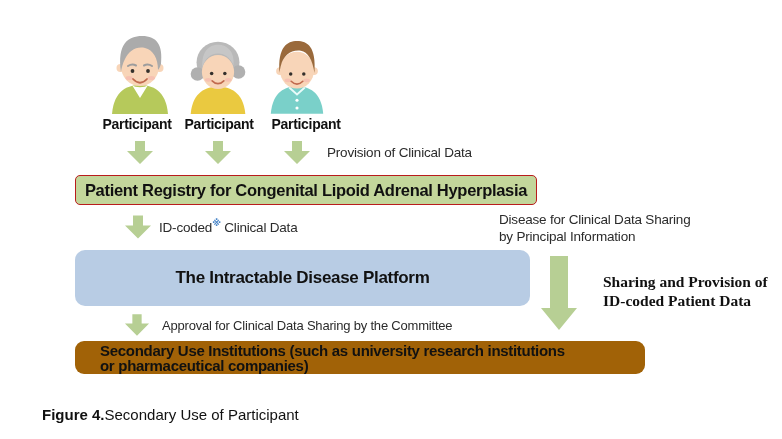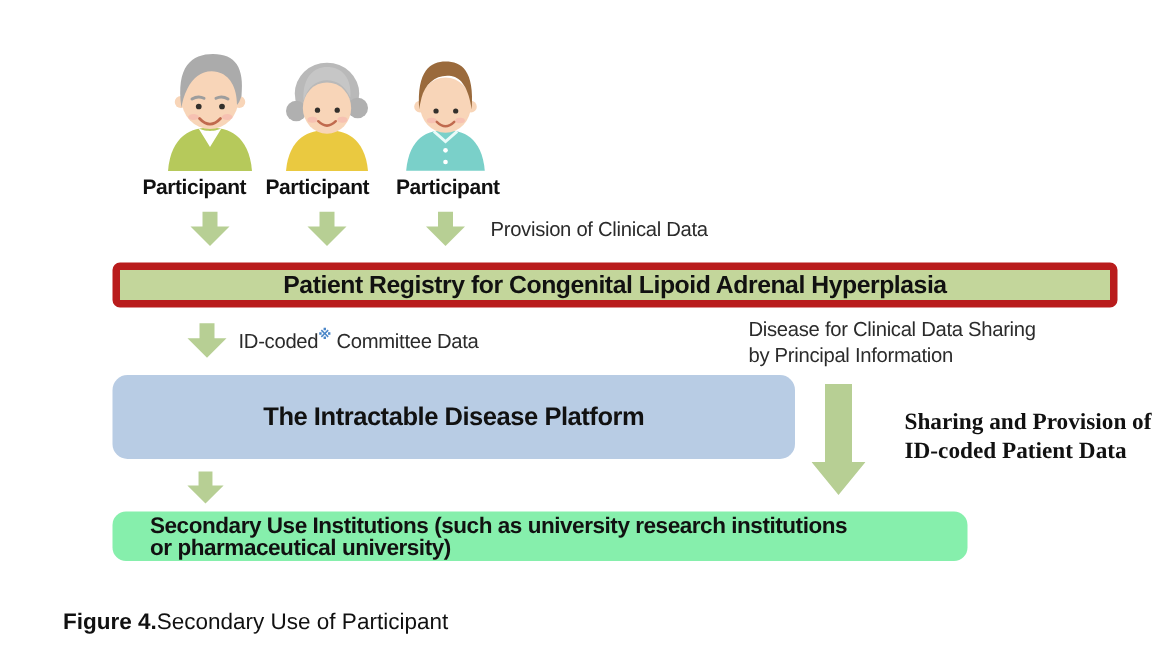--- a/index.html
+++ b/index.html
@@ -1,35 +1,35 @@
 <!DOCTYPE html>
 <html><head>
 <meta charset="utf-8">
 <style>
   html,body{margin:0;padding:0;background:#ffffff;}
   #canvas{
     position:relative;width:782px;height:439px;background:#ffffff;overflow:hidden;
     font-family:"Liberation Sans","DejaVu Sans",sans-serif;color:#1f1f1f;
   }
   .abs{position:absolute;}
-  .p-label{width:84px;text-align:left;font-size:14px;font-weight:700;letter-spacing:-0.3px;color:#111;}
+  .p-label{width:84px;text-align:center;font-size:14px;font-weight:700;letter-spacing:-0.3px;color:#111;}
   .small-text{font-size:13.5px;letter-spacing:-0.2px;color:#2b2b2b;white-space:nowrap;}
   .bar{box-sizing:border-box;display:flex;align-items:center;justify-content:center;}
   .registry-bar{
-    left:75px;top:175px;width:670px;height:30px;border-radius:5px;
-    background:#c3d69b;border:5px solid #b91c1c;
+    left:75px;top:175px;width:462px;height:30px;border-radius:5px;
+    background:#c3d69b;border:1px solid #b91c1c;
     font-size:16.5px;font-weight:700;letter-spacing:-0.3px;color:#111;
   }
   .platform-bar{
     left:75px;top:250px;width:455px;height:56px;border-radius:10px;
     background:#b8cce4;font-size:17px;font-weight:700;letter-spacing:-0.3px;color:#111;align-items:center;
   }
   .secondary-bar{
     left:75px;top:341px;width:570px;height:33px;border-radius:9px;
-    background:#86efac;padding:2px 10px 0 25px;box-sizing:border-box;
+    background:#a16207;padding:2px 10px 0 25px;box-sizing:border-box;
     font-size:15px;font-weight:700;line-height:15px;letter-spacing:-0.3px;color:#111;
   }
   .ref-mark{color:#4a86c8;font-size:9px;vertical-align:top;position:relative;top:-2px;font-weight:700;}
   .serif-note{
     font-family:"Liberation Serif","DejaVu Serif",serif;
     font-size:15.5px;font-weight:600;line-height:19px;color:#111;white-space:nowrap;
   }
   .two-line{line-height:17px;white-space:nowrap;}
   .caption{font-size:15px;color:#111;}
   .caption b{font-weight:700;margin-right:0;}
@@ -101,21 +101,21 @@
 
   <div class="abs small-text" style="left:327px;top:145px">Provision of Clinical Data</div>
 
   <div class="abs bar registry-bar">
     <span>Patient Registry for Congenital Lipoid Adrenal Hyperplasia</span>
   </div>
 
   <svg class="abs" style="left:124px;top:215px" width="28" height="24" viewBox="0 0 28 23">
     <polygon points="9,0 19,0 19,10 27,10 14,23 1,10 9,10" fill="#b7cf94"></polygon>
   </svg>
-  <div class="abs small-text" style="left:159px;top:220px"><span>ID-coded</span><span class="ref-mark">※</span><span> Committee Data</span></div>
+  <div class="abs small-text" style="left:159px;top:220px"><span>ID-coded</span><span class="ref-mark">※</span><span> Clinical Data</span></div>
 
   <div class="abs small-text two-line" style="left:499px;top:211px">
     <div>Disease for Clinical Data Sharing</div>
     <div>by Principal Information</div>
   </div>
 
   <div class="abs bar platform-bar">
     <span>The Intractable Disease Platform</span>
   </div>
 
@@ -123,23 +123,24 @@
     <polygon points="9,0 27,0 27,52 36,52 18,74 0,52 9,52" fill="#b7cf94"></polygon>
   </svg>
   <div class="abs serif-note" style="left:603px;top:272px">
     <div>Sharing and Provision of</div>
     <div>ID-coded Patient Data</div>
   </div>
 
   <svg class="abs" style="left:124px;top:314px" width="26" height="22" viewBox="0 0 28 23">
     <polygon points="9,0 19,0 19,10 27,10 14,23 1,10 9,10" fill="#b7cf94"></polygon>
   </svg>
+  <div class="abs small-text" style="left:162px;top:318px;font-size:13px">Approval for Clinical Data Sharing by the Committee</div>
 
   <div class="abs secondary-bar">
     <div>Secondary Use Institutions (such as university research institutions</div>
-    <div>or pharmaceutical university)</div>
+    <div>or pharmaceutical companies)</div>
   </div>
 
   <div class="abs caption" style="left:42px;top:406px">
     <b>Figure 4.</b><span>Secondary Use of Participant</span>
   </div>
 
 </div>
 
 </body></html>

